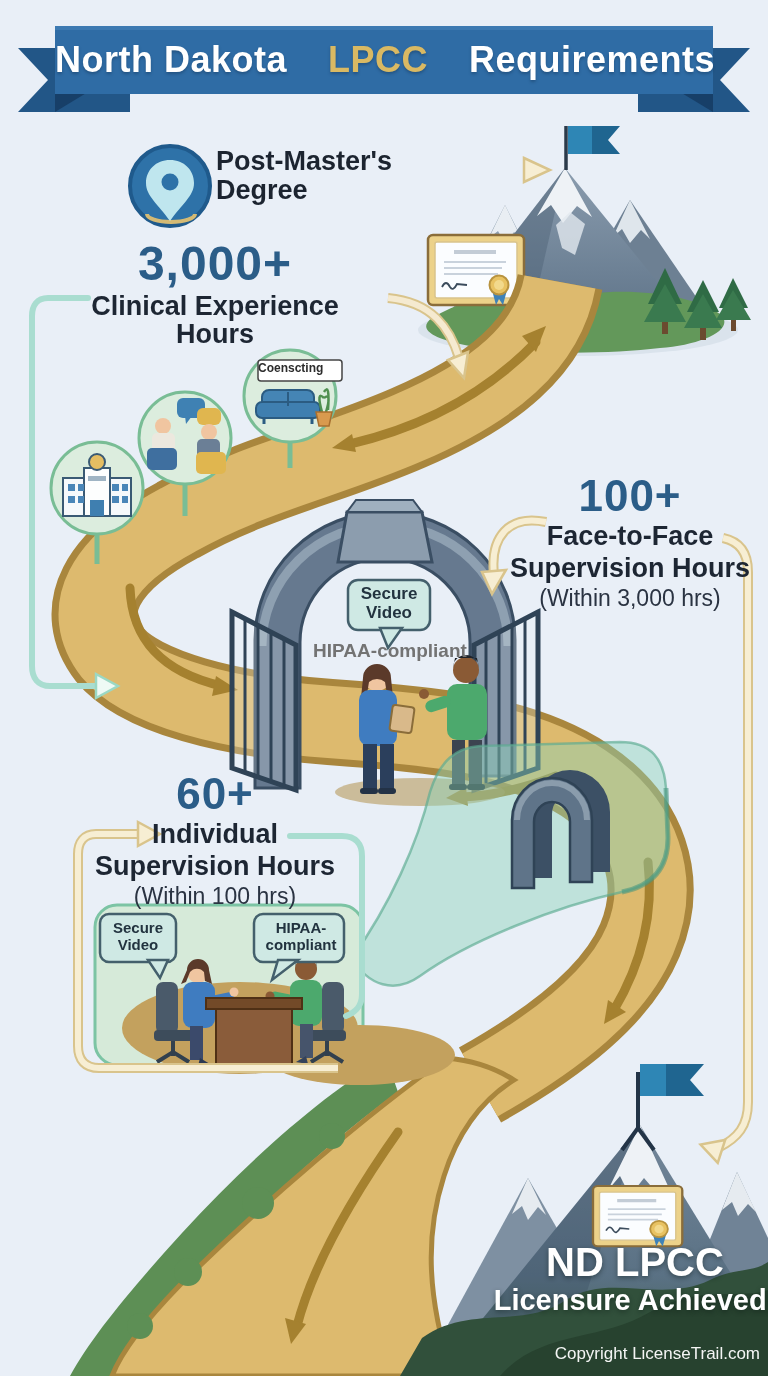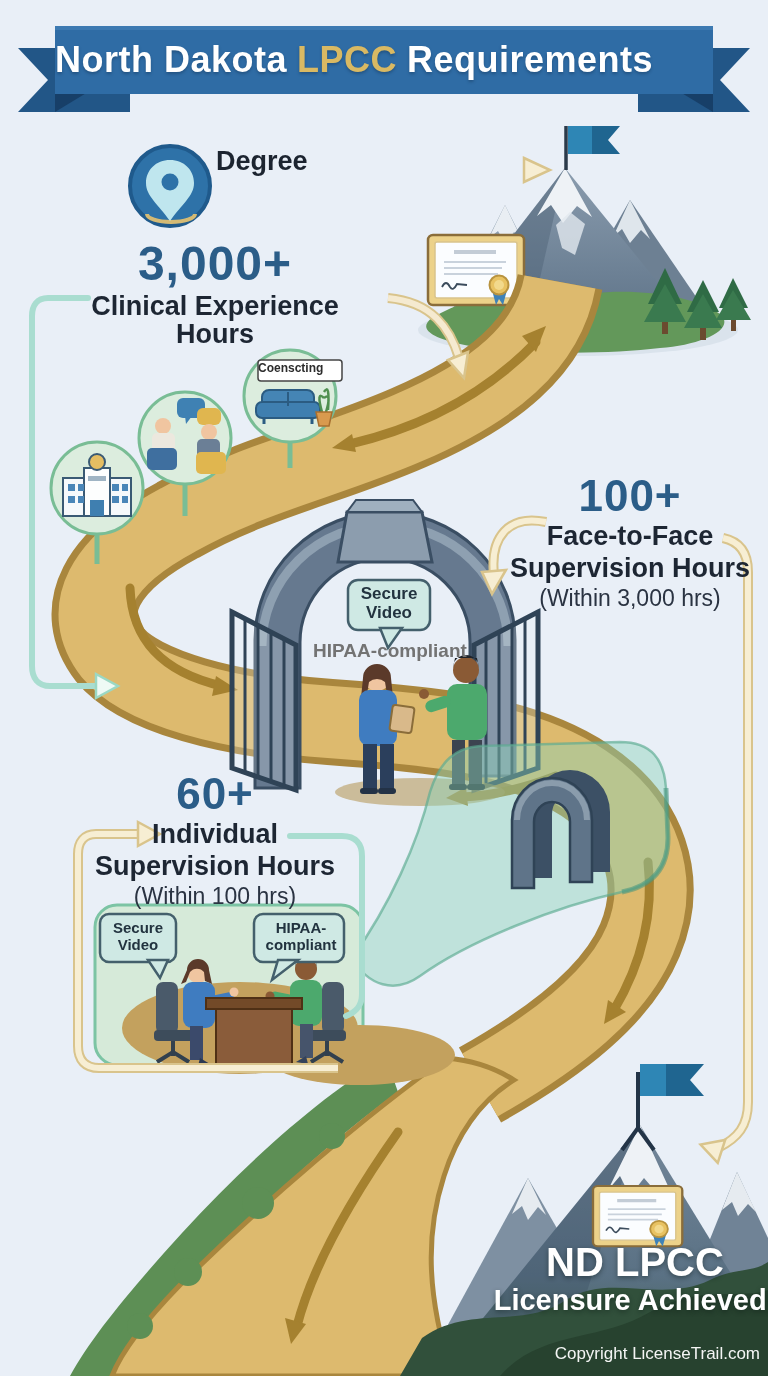--- a/index.html
+++ b/index.html
@@ -1,21 +1,21 @@
 <!DOCTYPE html>
 <html><head>
 <meta charset="utf-8">
 <style>
   html,body{margin:0;padding:0;background:#e9eff7;}
   .canvas{position:relative;width:768px;height:1376px;background:#e9eff7;overflow:hidden;
           font-family:"Liberation Sans",sans-serif;}
   .scene{position:absolute;left:0;top:0;}
   .txt{position:absolute;margin:0;}
   
-  .banner-title{left:55px;top:28px;width:660px;height:64px;display:flex;align-items:center;justify-content:flex-start;
+  .banner-title{left:55px;top:28px;width:660px;height:64px;display:flex;align-items:center;justify-content:space-between;
     font-size:36px;font-weight:800;color:#fff;letter-spacing:.5px;white-space:nowrap;
     text-shadow:0 2px 3px rgba(15,40,70,.35);}
   .banner-title .hl{color:#d9b963;margin:0 10px;}
   
   .post-masters{left:216px;top:147px;width:190px;font-size:27px;line-height:1.06;font-weight:800;color:#1c2430;}
   
   .blk{text-align:center;}
   .clinical{left:50px;top:240px;width:330px;}
   .face{left:500px;top:474px;width:260px;}
   .individual{left:85px;top:772px;width:260px;}
@@ -358,20 +358,21 @@
   </g>
 </svg>
 
 <div class="txt banner-title">
   <span>North Dakota</span>
   <span class="hl">LPCC</span>
   <span>Requirements</span>
 </div>
 
 <div class="txt post-masters">
+  <div>Post-Master's</div>
   <div>Degree</div>
 </div>
 
 <div class="txt blk clinical">
   <div class="num">3,000+</div>
   <div class="lbl">Clinical Experience Hours</div>
 </div>
 
 <div class="txt blk face">
   <div class="num num-sm">100+</div>

